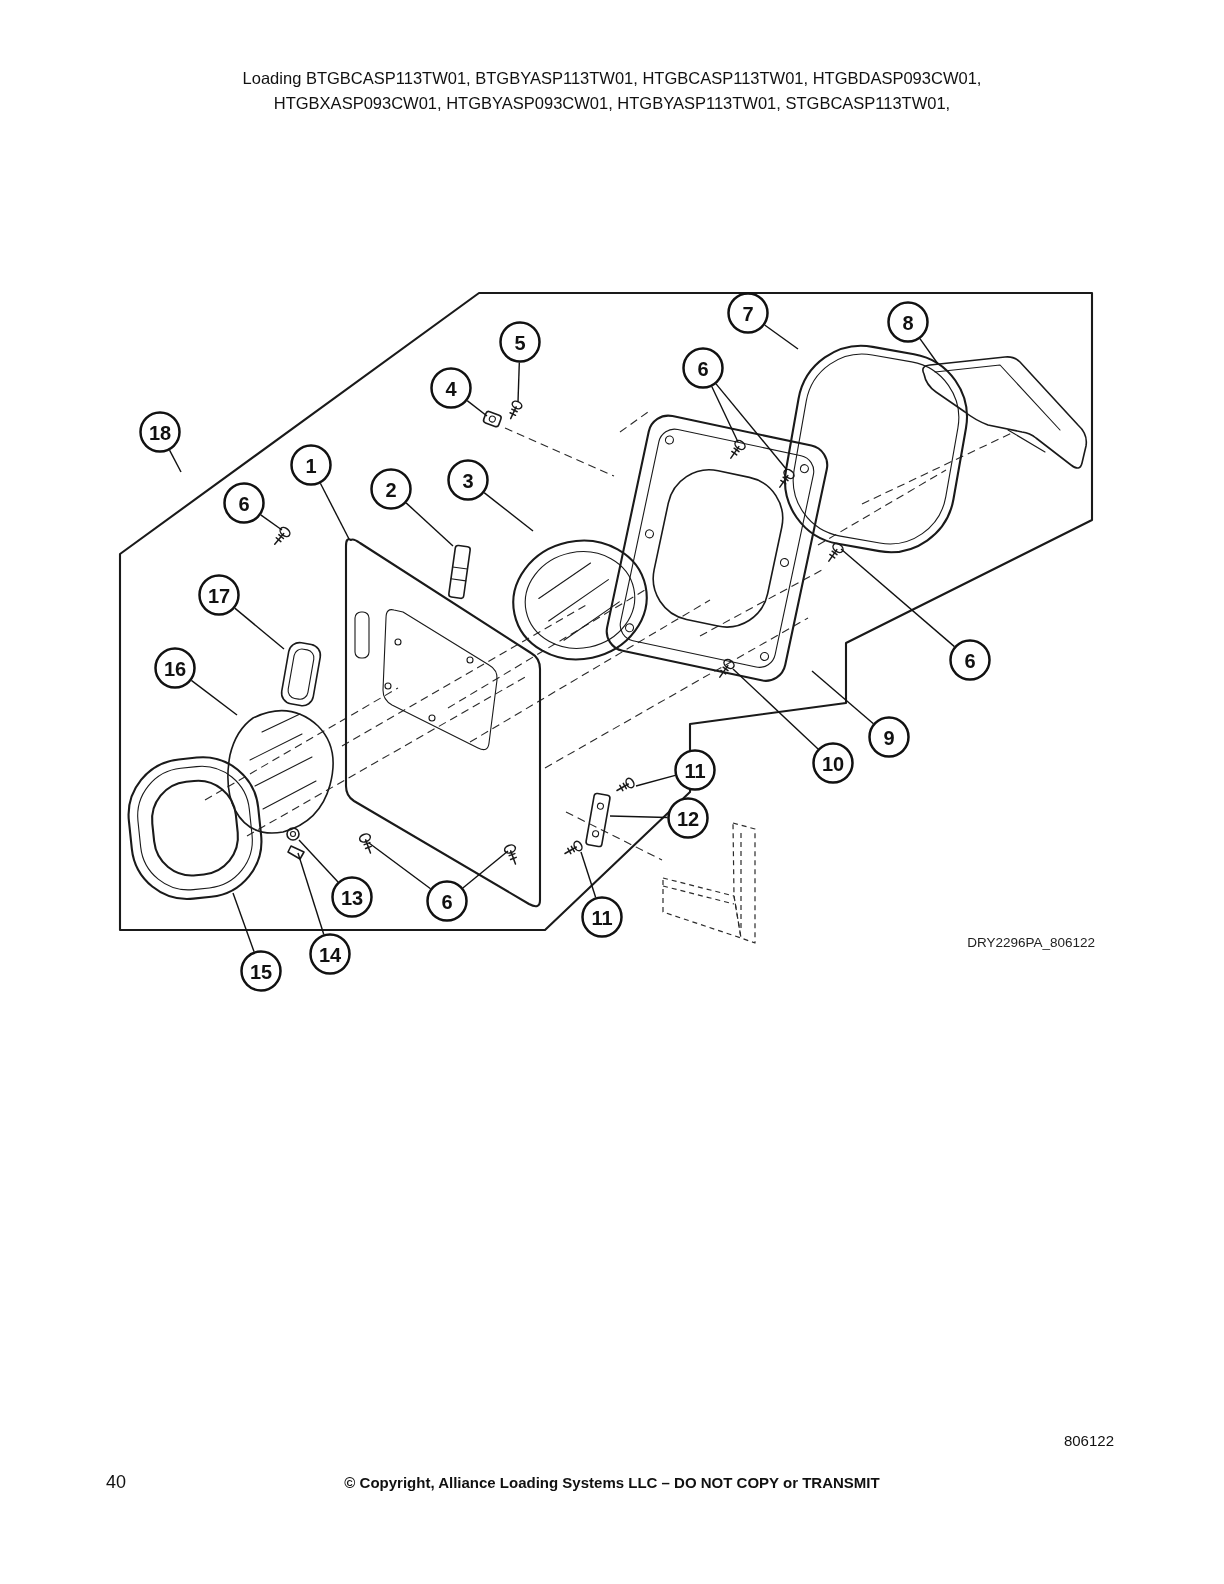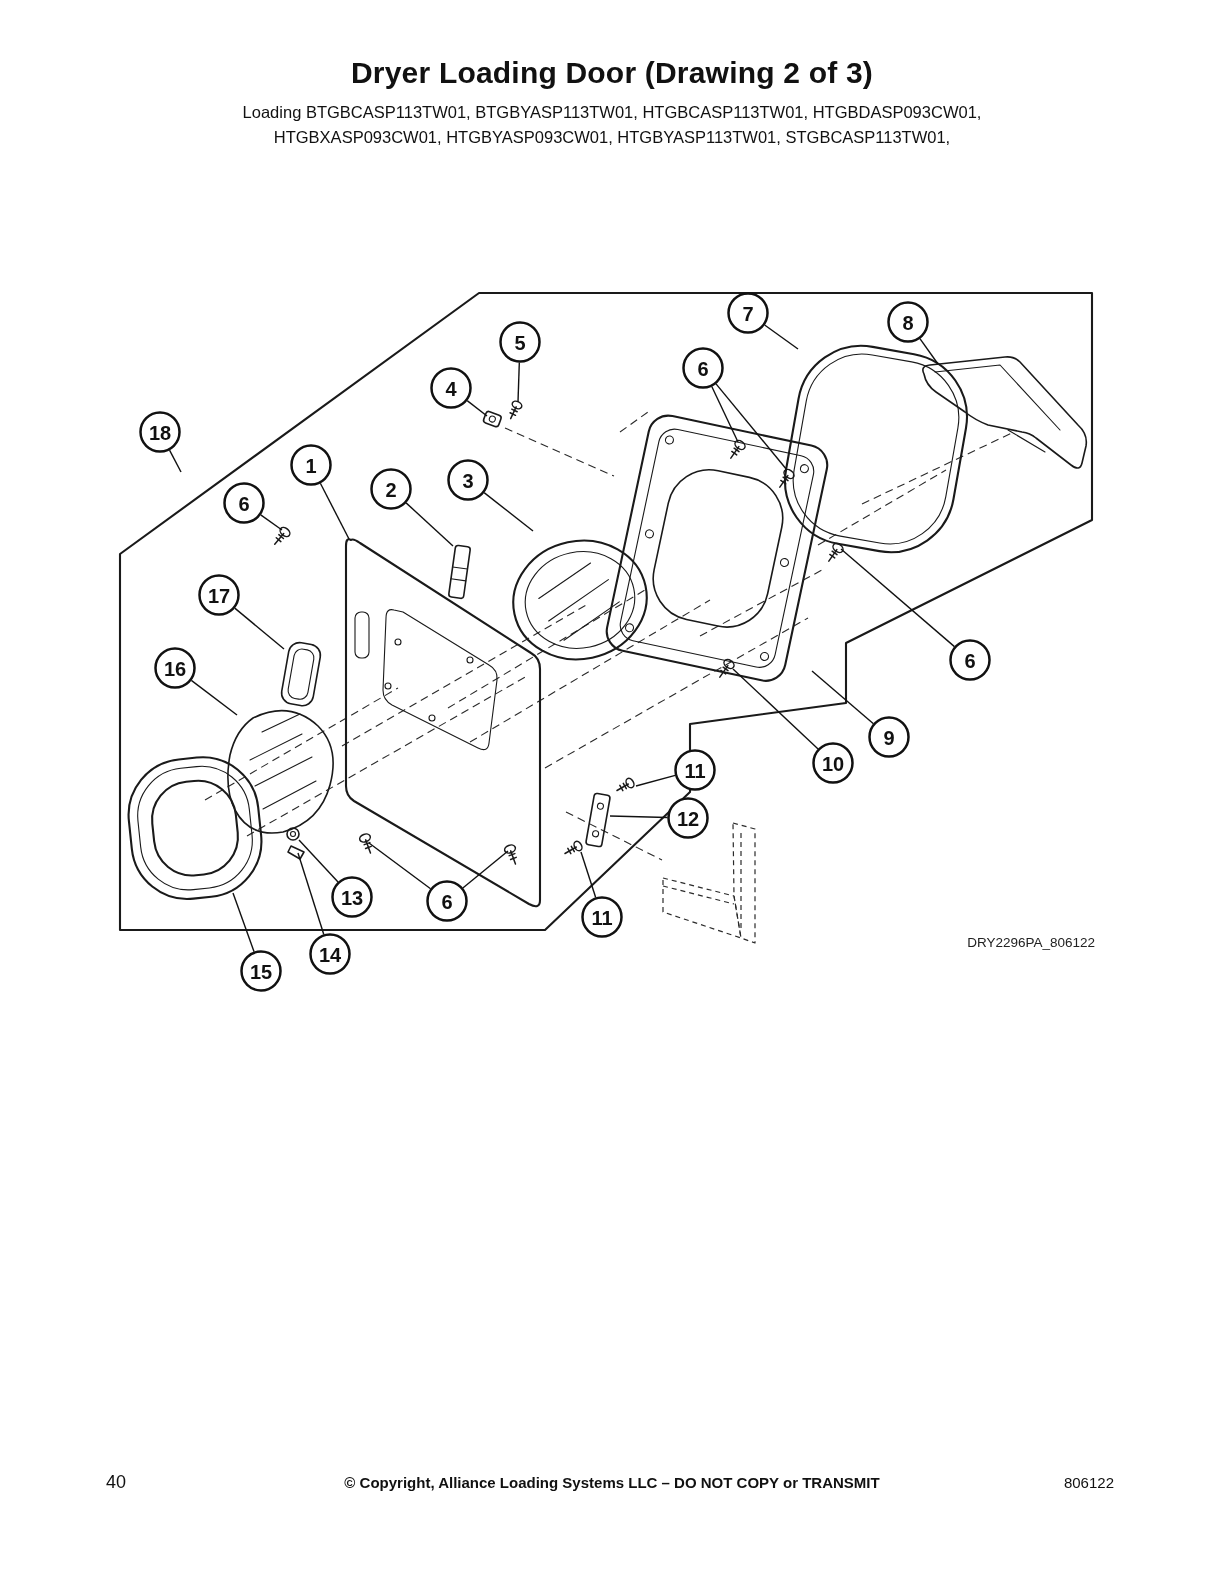--- a/index.html
+++ b/index.html
@@ -16,29 +16,28 @@
   .phantom{stroke:#2a2a2a;fill:none;stroke-width:1.2;stroke-dasharray:5 4;stroke-linejoin:round;}
   .screw{stroke:#1a1a1a;fill:none;stroke-width:1.5;stroke-linecap:round;}
   #leaders line{stroke:#111;stroke-width:1.4;}
   #callouts circle{fill:#fff;stroke:#111;stroke-width:2.5;}
   #callouts text{font-family:"Liberation Sans",sans-serif;font-size:20px;font-weight:bold;
                  fill:#111;text-anchor:middle;dominant-baseline:central;}
   .drawing-ref{font-family:"Liberation Sans",sans-serif;font-size:13.5px;fill:#222;text-anchor:end;}
   .footer-left{position:absolute;top:1472px;left:106px;font-size:18px;}
   .footer-center{position:absolute;top:1474px;left:0;width:100%;text-align:center;
                  font-size:15px;font-weight:bold;}
-  .footer-right{position:absolute;top:1474px;right:110px;font-size:15px;}
+  .footer-right{position:absolute;top:1432px;right:110px;font-size:15px;}
 </style>
 </head>
 <body>
 
 <div class="page">
 
   <div class="header">
-    <h1>Dryer Loading Door (Drawing 2 of 3)</h1>
     <p class="models">
       <span>Loading BTGBCASP113TW01, BTGBYASP113TW01, HTGBCASP113TW01, HTGBDASP093CW01,</span>
       <span>HTGBXASP093CW01, HTGBYASP093CW01, HTGBYASP113TW01, STGBCASP113TW01,</span>
     </p>
   </div>
 
   <svg width="1224" height="1584" viewBox="0 0 1224 1584" xmlns="http://www.w3.org/2000/svg">
 
     <g>
       <line class="dash" x1="205" y1="800" x2="398" y2="688"></line>

